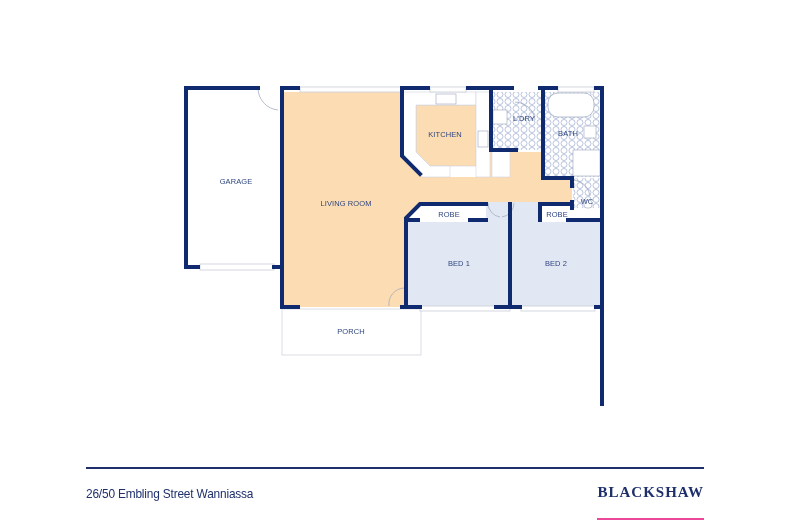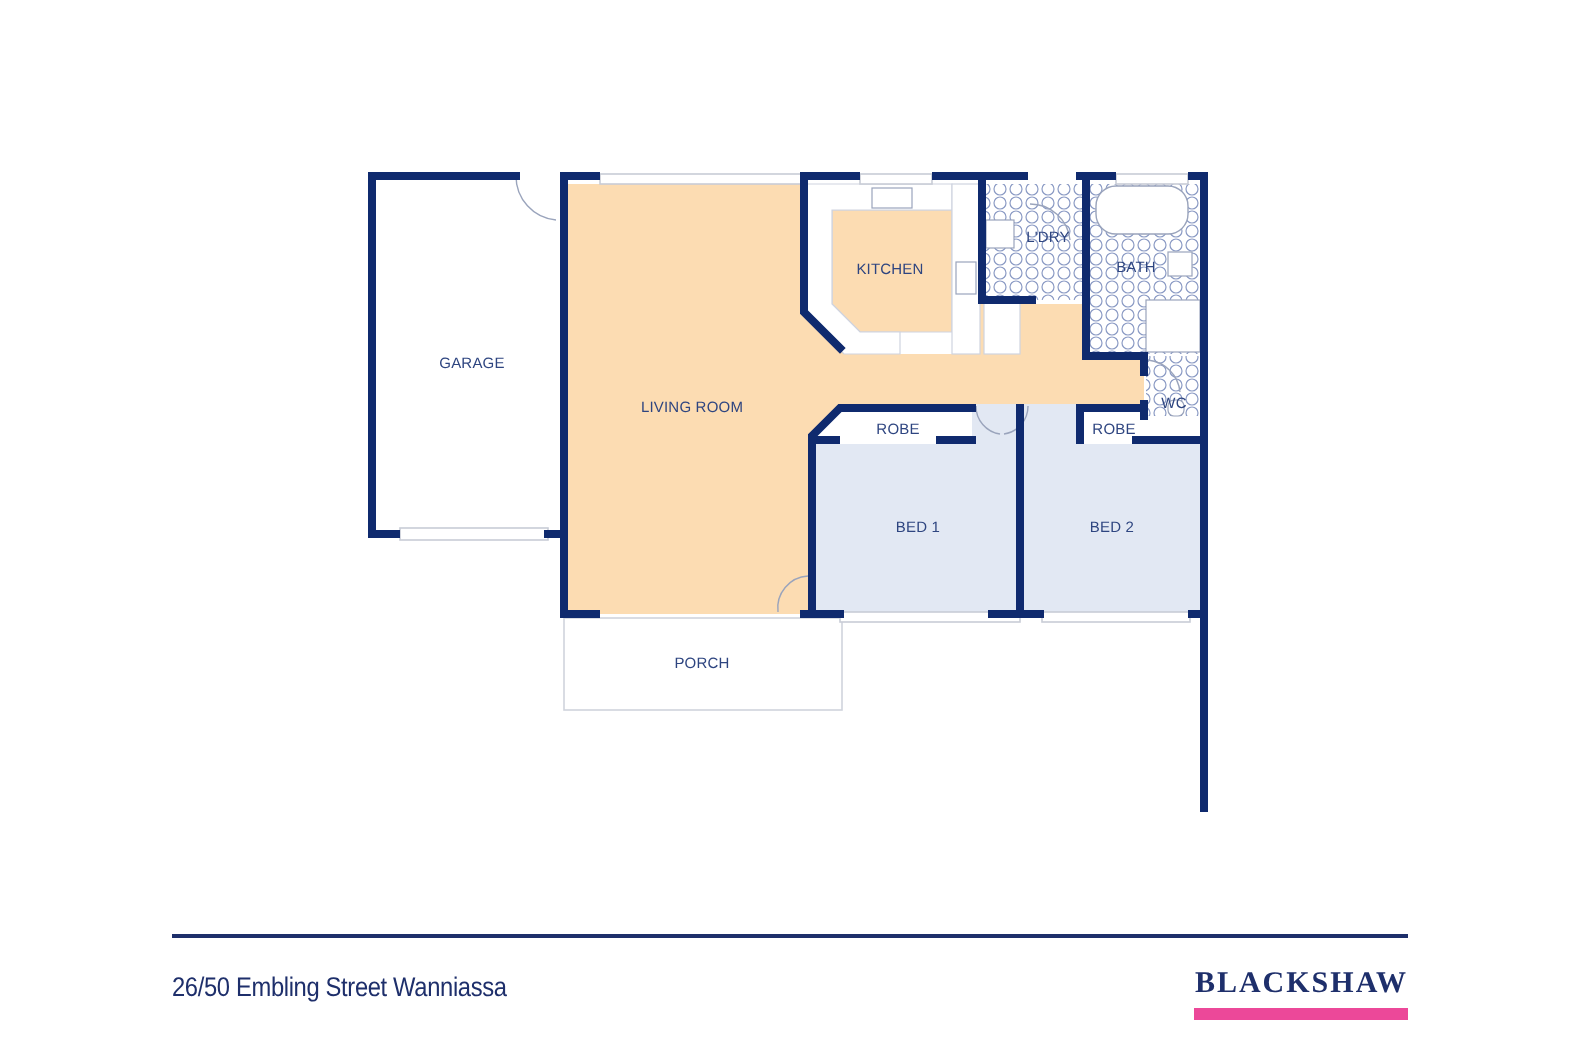--- a/index.html
+++ b/index.html
@@ -1,21 +1,21 @@
 <!DOCTYPE html>
 <html><head>
 <meta charset="utf-8">
 <style>
   html, body { margin:0; padding:0; background:#ffffff; }
   body { width:790px; height:527px; position:relative; overflow:hidden; font-family:"Liberation Sans", sans-serif; }
   #plan { position:absolute; left:0; top:0; width:790px; height:460px; }
   .room-label { font-family:"Liberation Sans", sans-serif; font-size:7.5px; fill:#2e4580; letter-spacing:0.1px; }
   .footer-line { position:absolute; left:86px; top:467px; width:618px; height:2px; background:#1e2f6b; }
   .address { position:absolute; left:86px; top:486px; font-family:"Liberation Sans", sans-serif; font-size:13.5px; color:#1e2f6b; transform:scaleX(0.88); transform-origin:left center; letter-spacing:-0.2px; }
-  .brand { position:absolute; right:86px; top:484px; font-family:"Liberation Serif", serif; font-weight:bold; font-size:15px; color:#1e2f6b; letter-spacing:1px; padding-bottom:3px; border-bottom:6px solid #ec4899; }
+  .brand { position:absolute; right:86px; top:484px; font-family:"Liberation Serif", serif; font-weight:bold; font-size:15px; color:#1e2f6b; letter-spacing:1px; padding-bottom:17px; border-bottom:2px solid #ec4899; }
 </style>
 </head>
 <body>
 
 <svg id="plan" viewBox="0 0 790 460" xmlns="http://www.w3.org/2000/svg">
   <defs>
     <pattern id="hex" width="8" height="7" patternUnits="userSpaceOnUse">
       <circle cx="4" cy="3.5" r="3" fill="none" stroke="#8a9ac4" stroke-width="0.6"></circle>
     </pattern>
   </defs>

